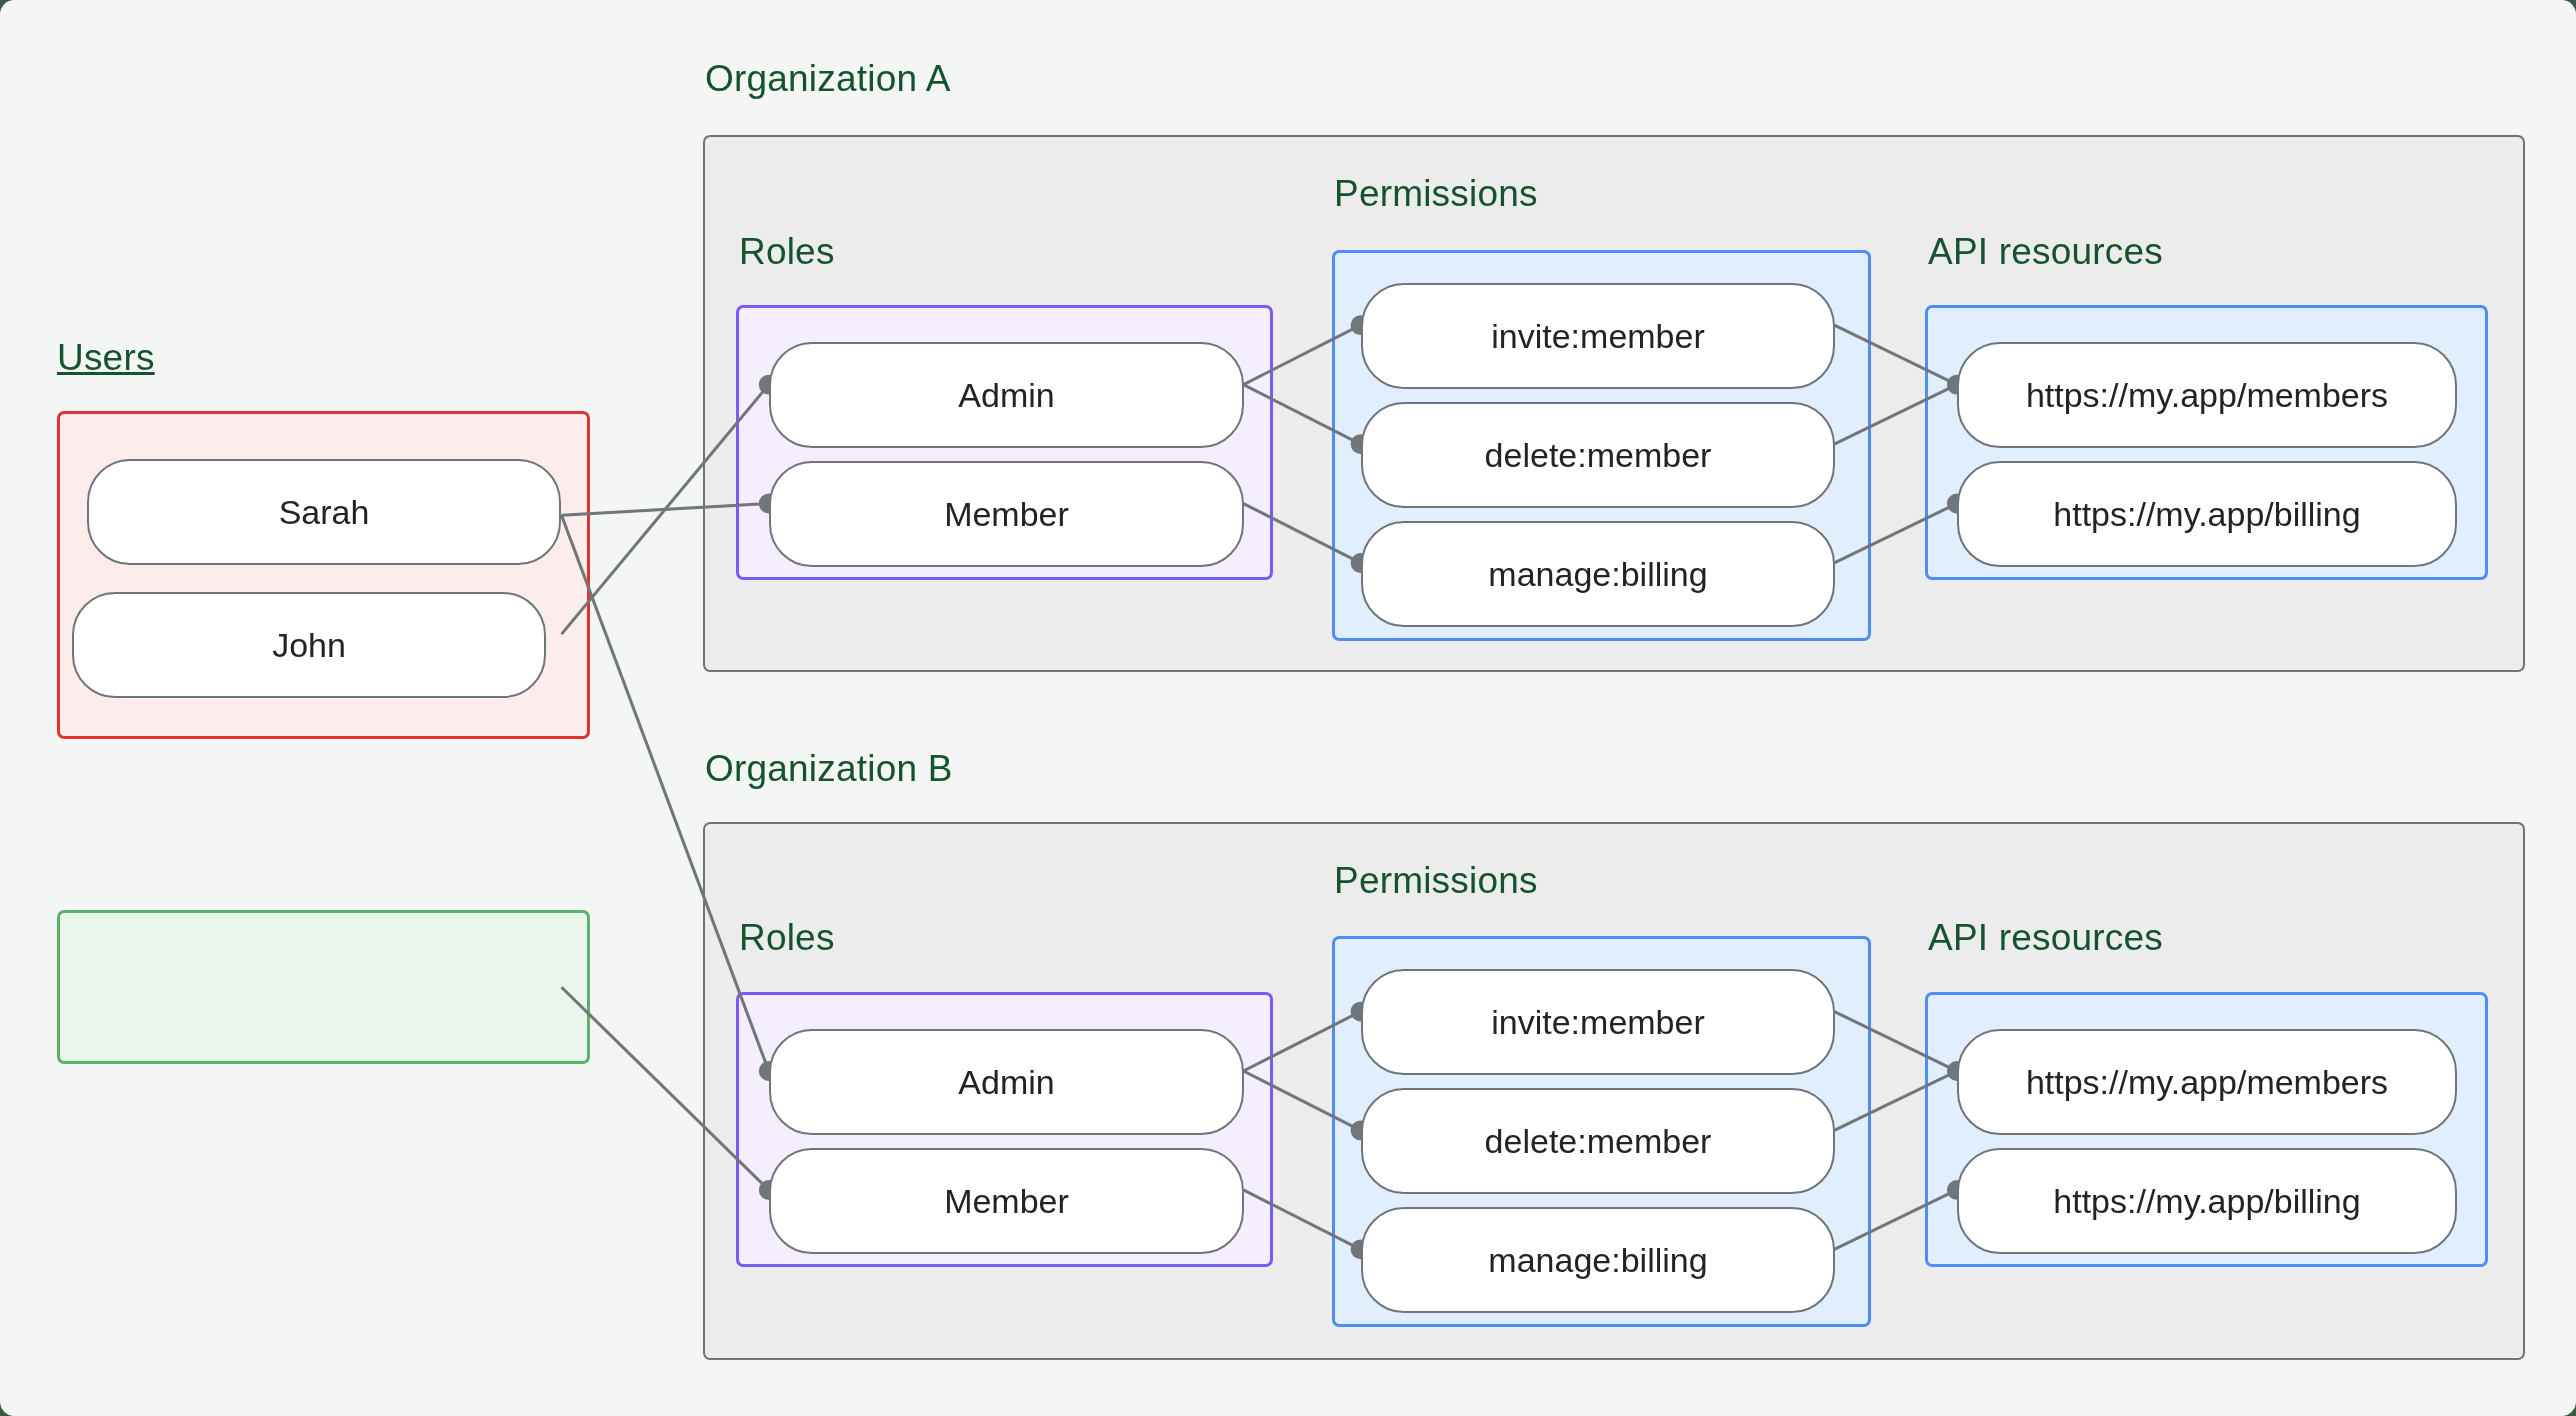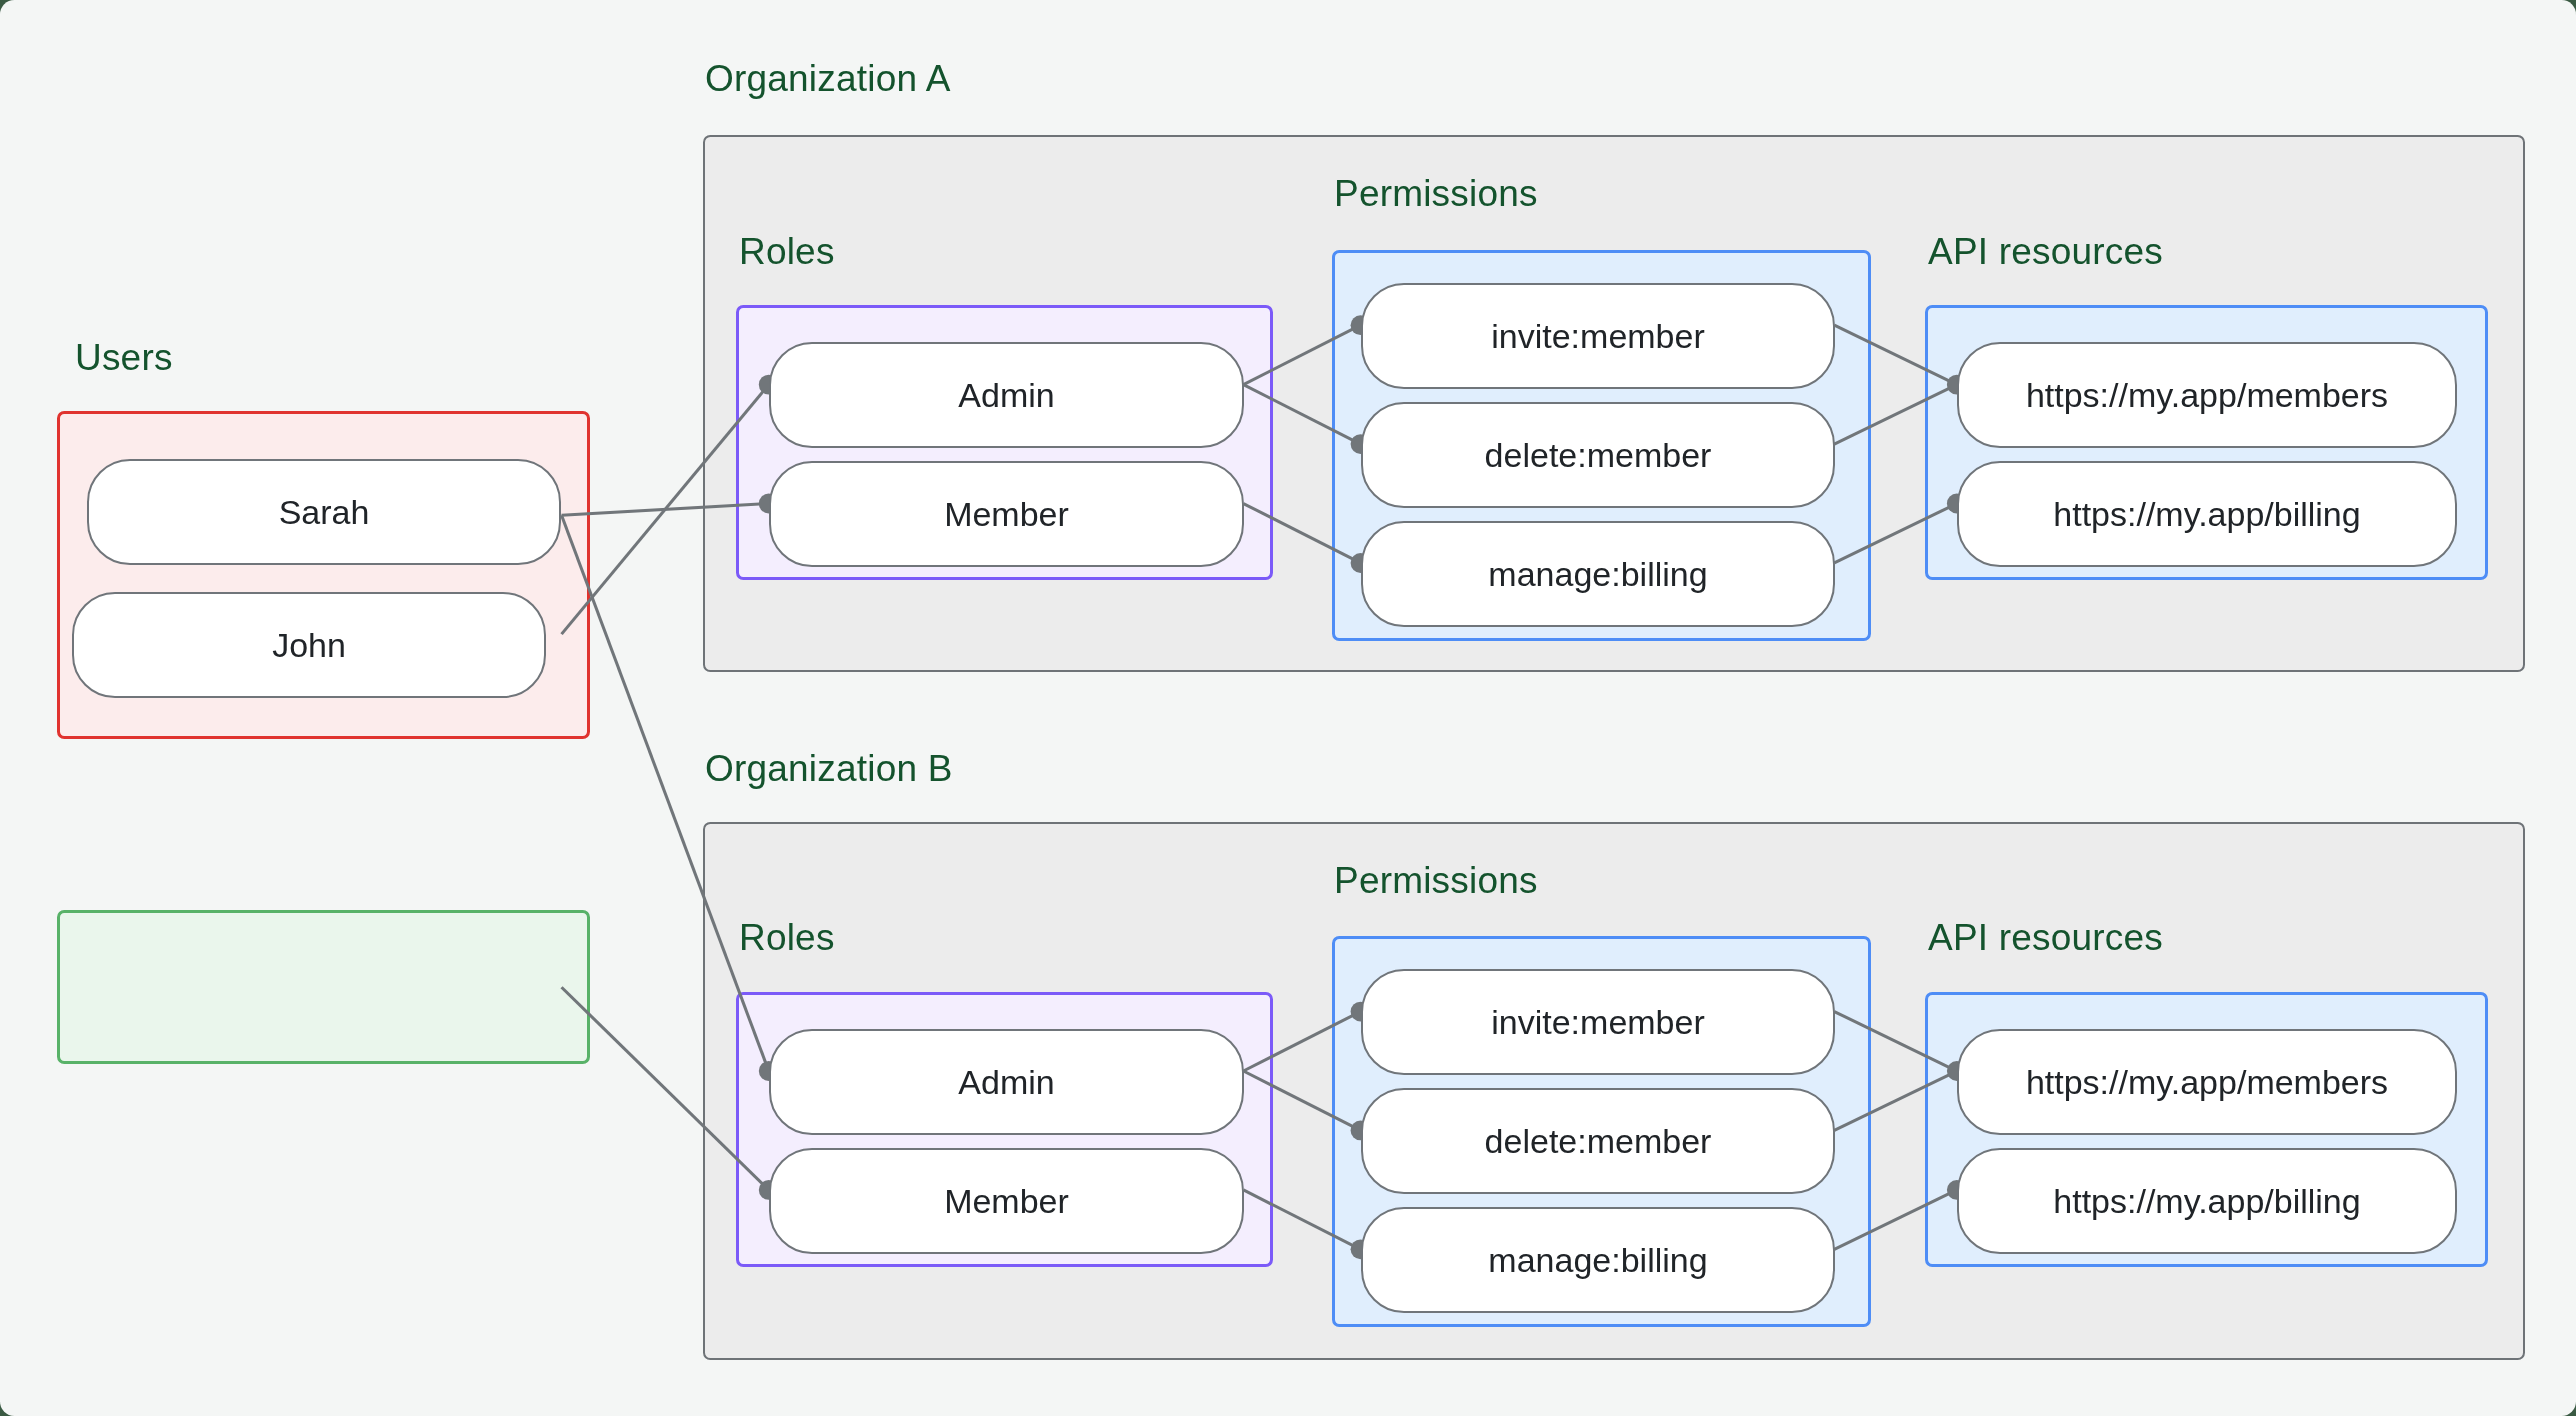--- a/index.html
+++ b/index.html
@@ -53,21 +53,21 @@
   #pill-invite-b{left:1361px;top:969px;width:474px;}
   #pill-delete-b{left:1361px;top:1088px;width:474px;}
   #pill-manage-b{left:1361px;top:1207px;width:474px;}
   
   #pill-members-a{left:1957px;top:342px;width:500px;}
   #pill-billing-a{left:1957px;top:461px;width:500px;}
   #pill-members-b{left:1957px;top:1029px;width:500px;}
   #pill-billing-b{left:1957px;top:1148px;width:500px;}
 
   
-  #label-users{left:75px;top:337px;}
+  #label-users{left:57px;top:337px;text-decoration:underline;}
   #label-m2m{left:57px;top:834px;}
   #label-org-a{left:705px;top:58px;}
   #label-org-b{left:705px;top:748px;}
   #label-roles-a{left:739px;top:231px;}
   #label-roles-b{left:739px;top:917px;}
   #label-perm-a{left:1334px;top:173px;}
   #label-perm-b{left:1334px;top:860px;}
   #label-api-a{left:1928px;top:231px;}
   #label-api-b{left:1928px;top:917px;}
 

